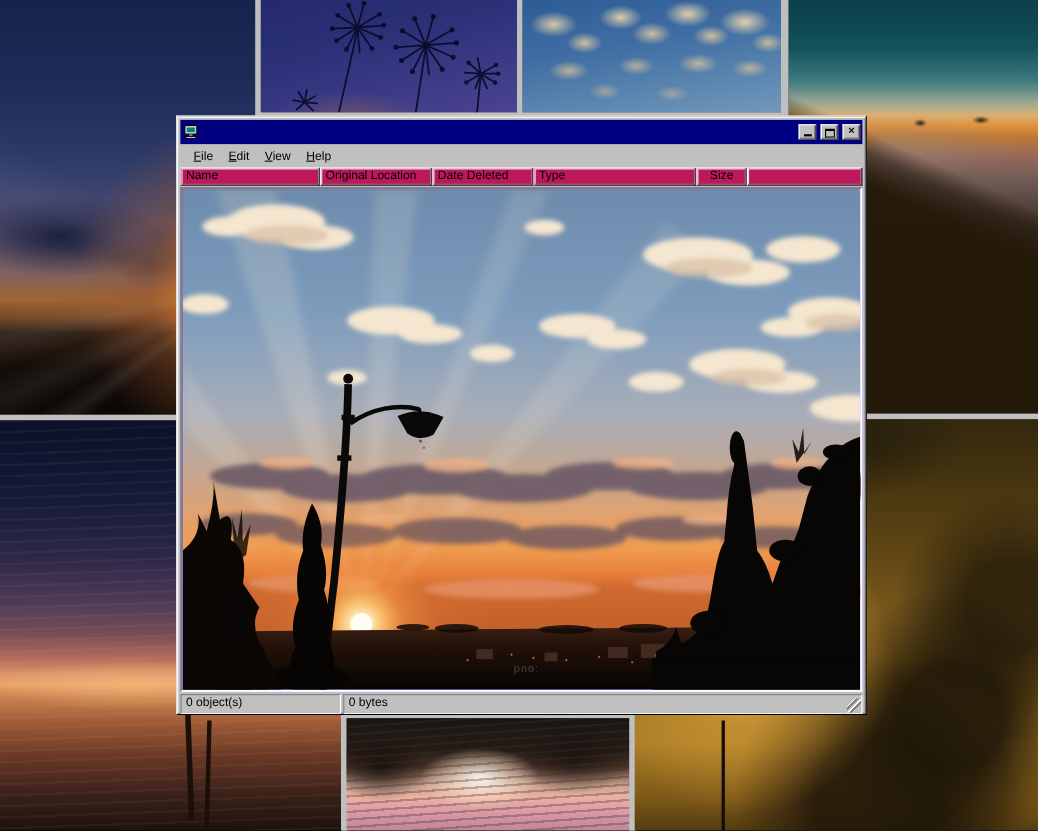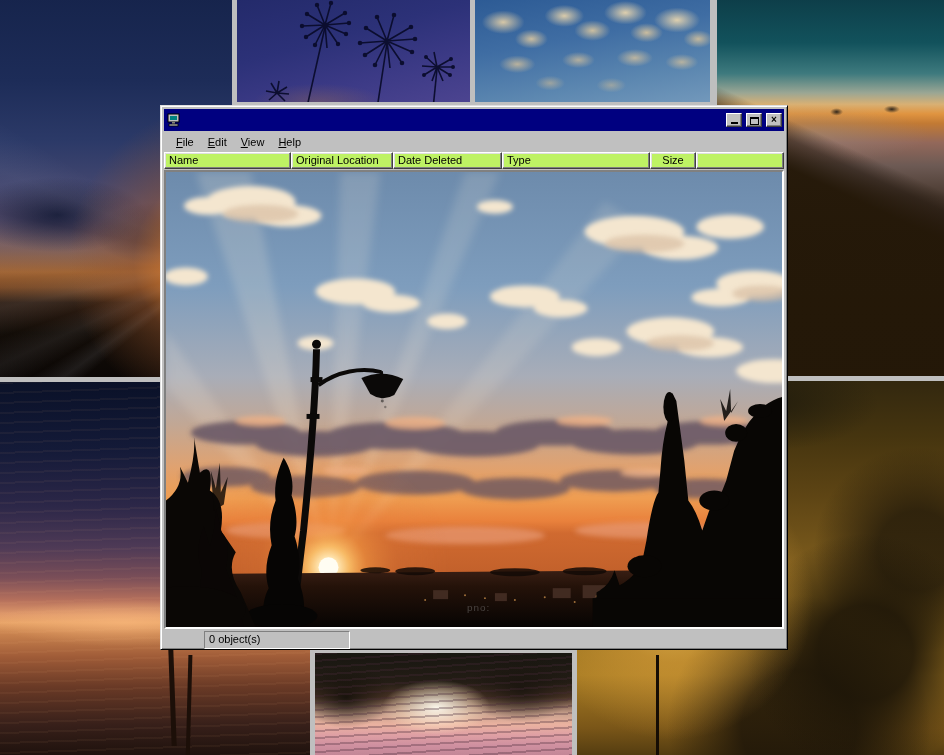--- a/index.html
+++ b/index.html
@@ -114,35 +114,35 @@
   .glyph-min { display:block; width:7px; height:2px; background:#000; margin:0 auto 2px; }
   .glyph-max { display:block; width:9px; height:8px; border:1px solid #000; border-top-width:2px; margin:0 auto 1px; }
   .glyph-close { display:block; width:100%; text-align:center; font-size:10px; line-height:12px; }
 
   #menubar { display:flex; height:19px; align-items:flex-end; padding-left:5px; gap:0; }
   .menu-item { font-size:11px; color:#000; padding:2px 7px 3px; cursor:pointer; }
   .menu-item u { text-decoration:underline; }
 
   #headers { display:flex; height:17px; margin-top:1px; }
   .col {
-    background:#bef264; font-size:11px; color:#000; padding:1px 4px 0; cursor:pointer;
+    background:#be185d; font-size:11px; color:#000; padding:1px 4px 0; cursor:pointer;
     border:1px solid; border-color:#fff #404040 #404040 #fff;
     box-shadow: inset -1px -1px 0 #808080, inset 1px 1px 0 #dfdfdf;
     white-space:nowrap; overflow:hidden;
   }
-  .c-name { width:127px; } .c-loc { width:102px; } .c-date { width:109px; }
+  .c-name { width:127px; } .c-loc { width:102px; } .c-date { width:92px; }
   .c-type { width:148px; } .c-size { width:46px; text-align:center; } .c-blank { flex:1; }
 
   #listview {
     height:459px; margin-top:1px; position:relative; overflow:hidden; background:#8b5cf6;
     border:2px solid; border-color:#808080 #fff #fff #808080; cursor:default;
   }
   #listview svg { display:block; width:100%; height:100%; }
 
-  #statusbar { display:flex; height:18px; margin-top:2px; gap:2px;margin-left:40px; }
+  #statusbar { display:flex; height:18px; margin-top:2px; gap:2px; }
   .status-panel {
     border:1px solid; border-color:#808080 #fff #fff #808080;
     font-size:11px; color:#000; padding:1px 4px 0; white-space:nowrap; overflow:hidden;
   }
   .sp-left { width:146px; }
   .sp-right { flex:1; position:relative; }
   #grip {
     position:absolute; right:0; bottom:0; width:13px; height:13px; cursor:nwse-resize;
     background:
       linear-gradient(135deg, transparent 0 5px, #fff 5px 6px, #808080 6px 8px, transparent 8px 9px, #fff 9px 10px, #808080 10px 12px, transparent 12px);
@@ -434,15 +434,19 @@
         <ellipse cx="550" cy="330" rx="15" ry="10"></ellipse>
           <ellipse cx="480" cy="396" rx="17" ry="11"></ellipse>
         <rect x="428" y="428" width="190" height="29"></rect>
         <path d="M560,250 L556,228 L562,240 L566,218 L567,242 L574,230 Z" opacity="0.85"></path>
       </g>
     </svg>
   </div>
 
   <div id="statusbar">
     <div class="status-panel sp-left">0 object(s)</div>
+    <div class="status-panel sp-right">
+      <span>0 bytes</span>
+      <span id="grip"></span>
+    </div>
   </div>
 
 </div>
 
 </body></html>

